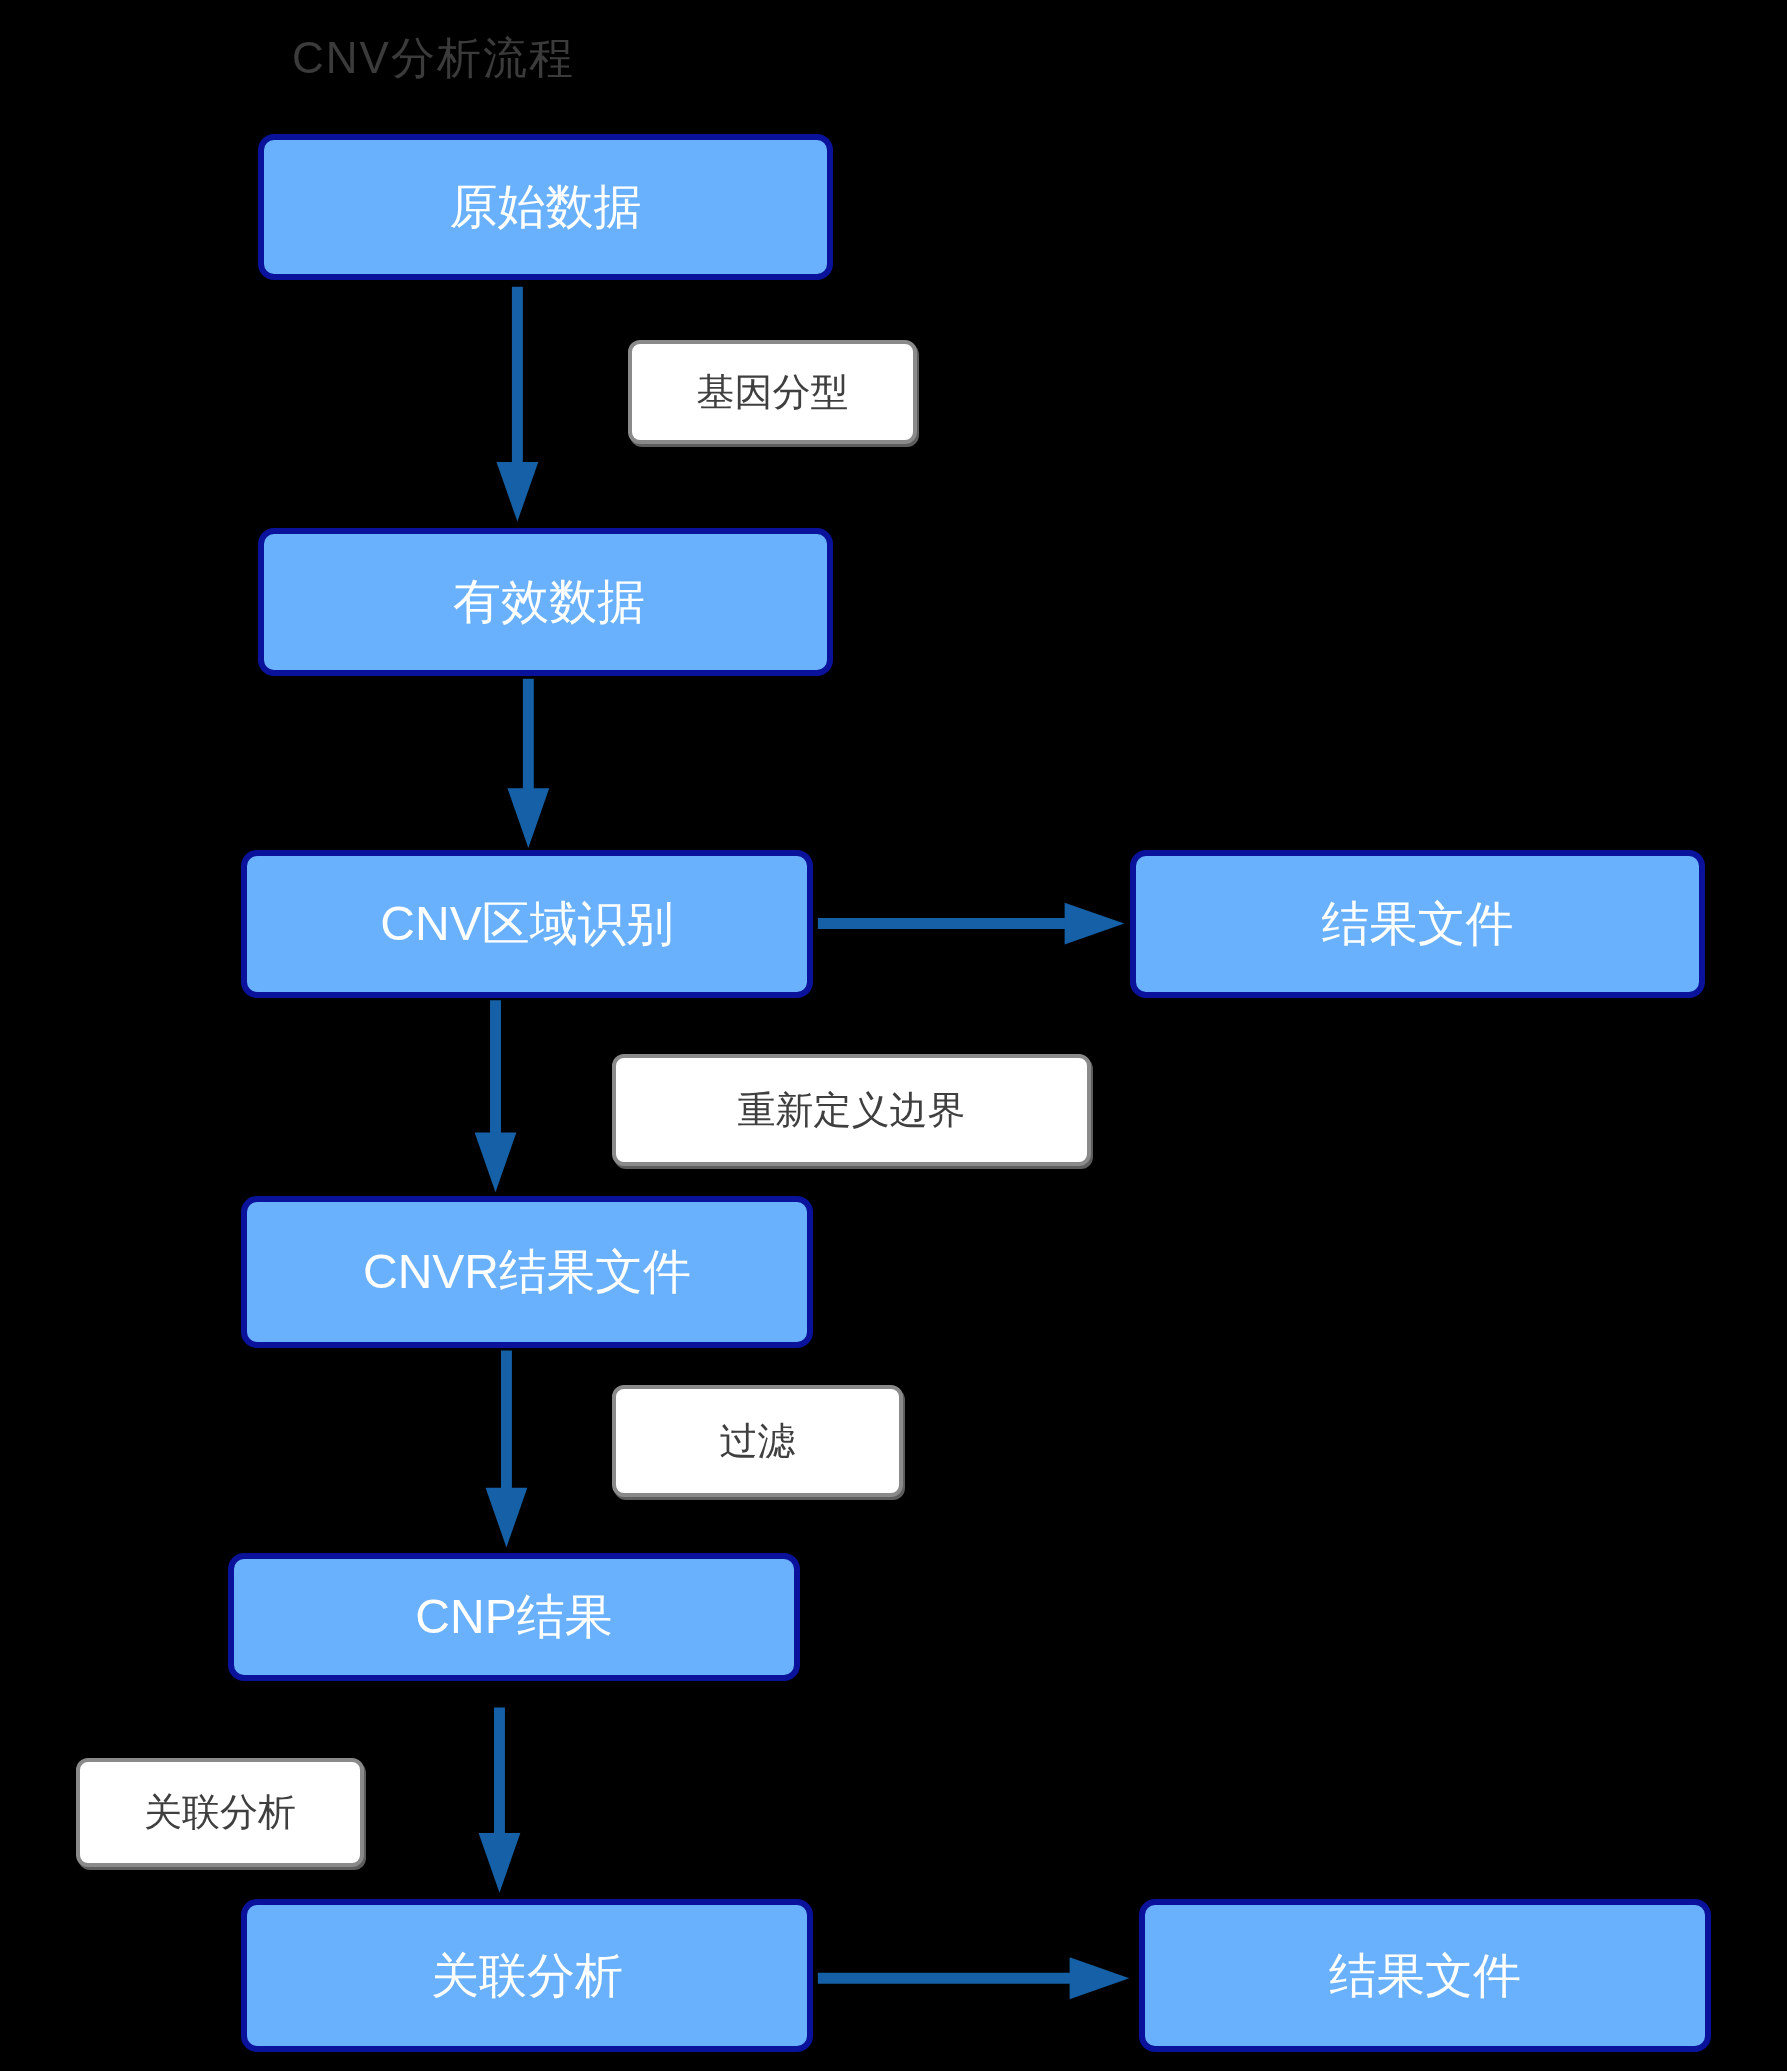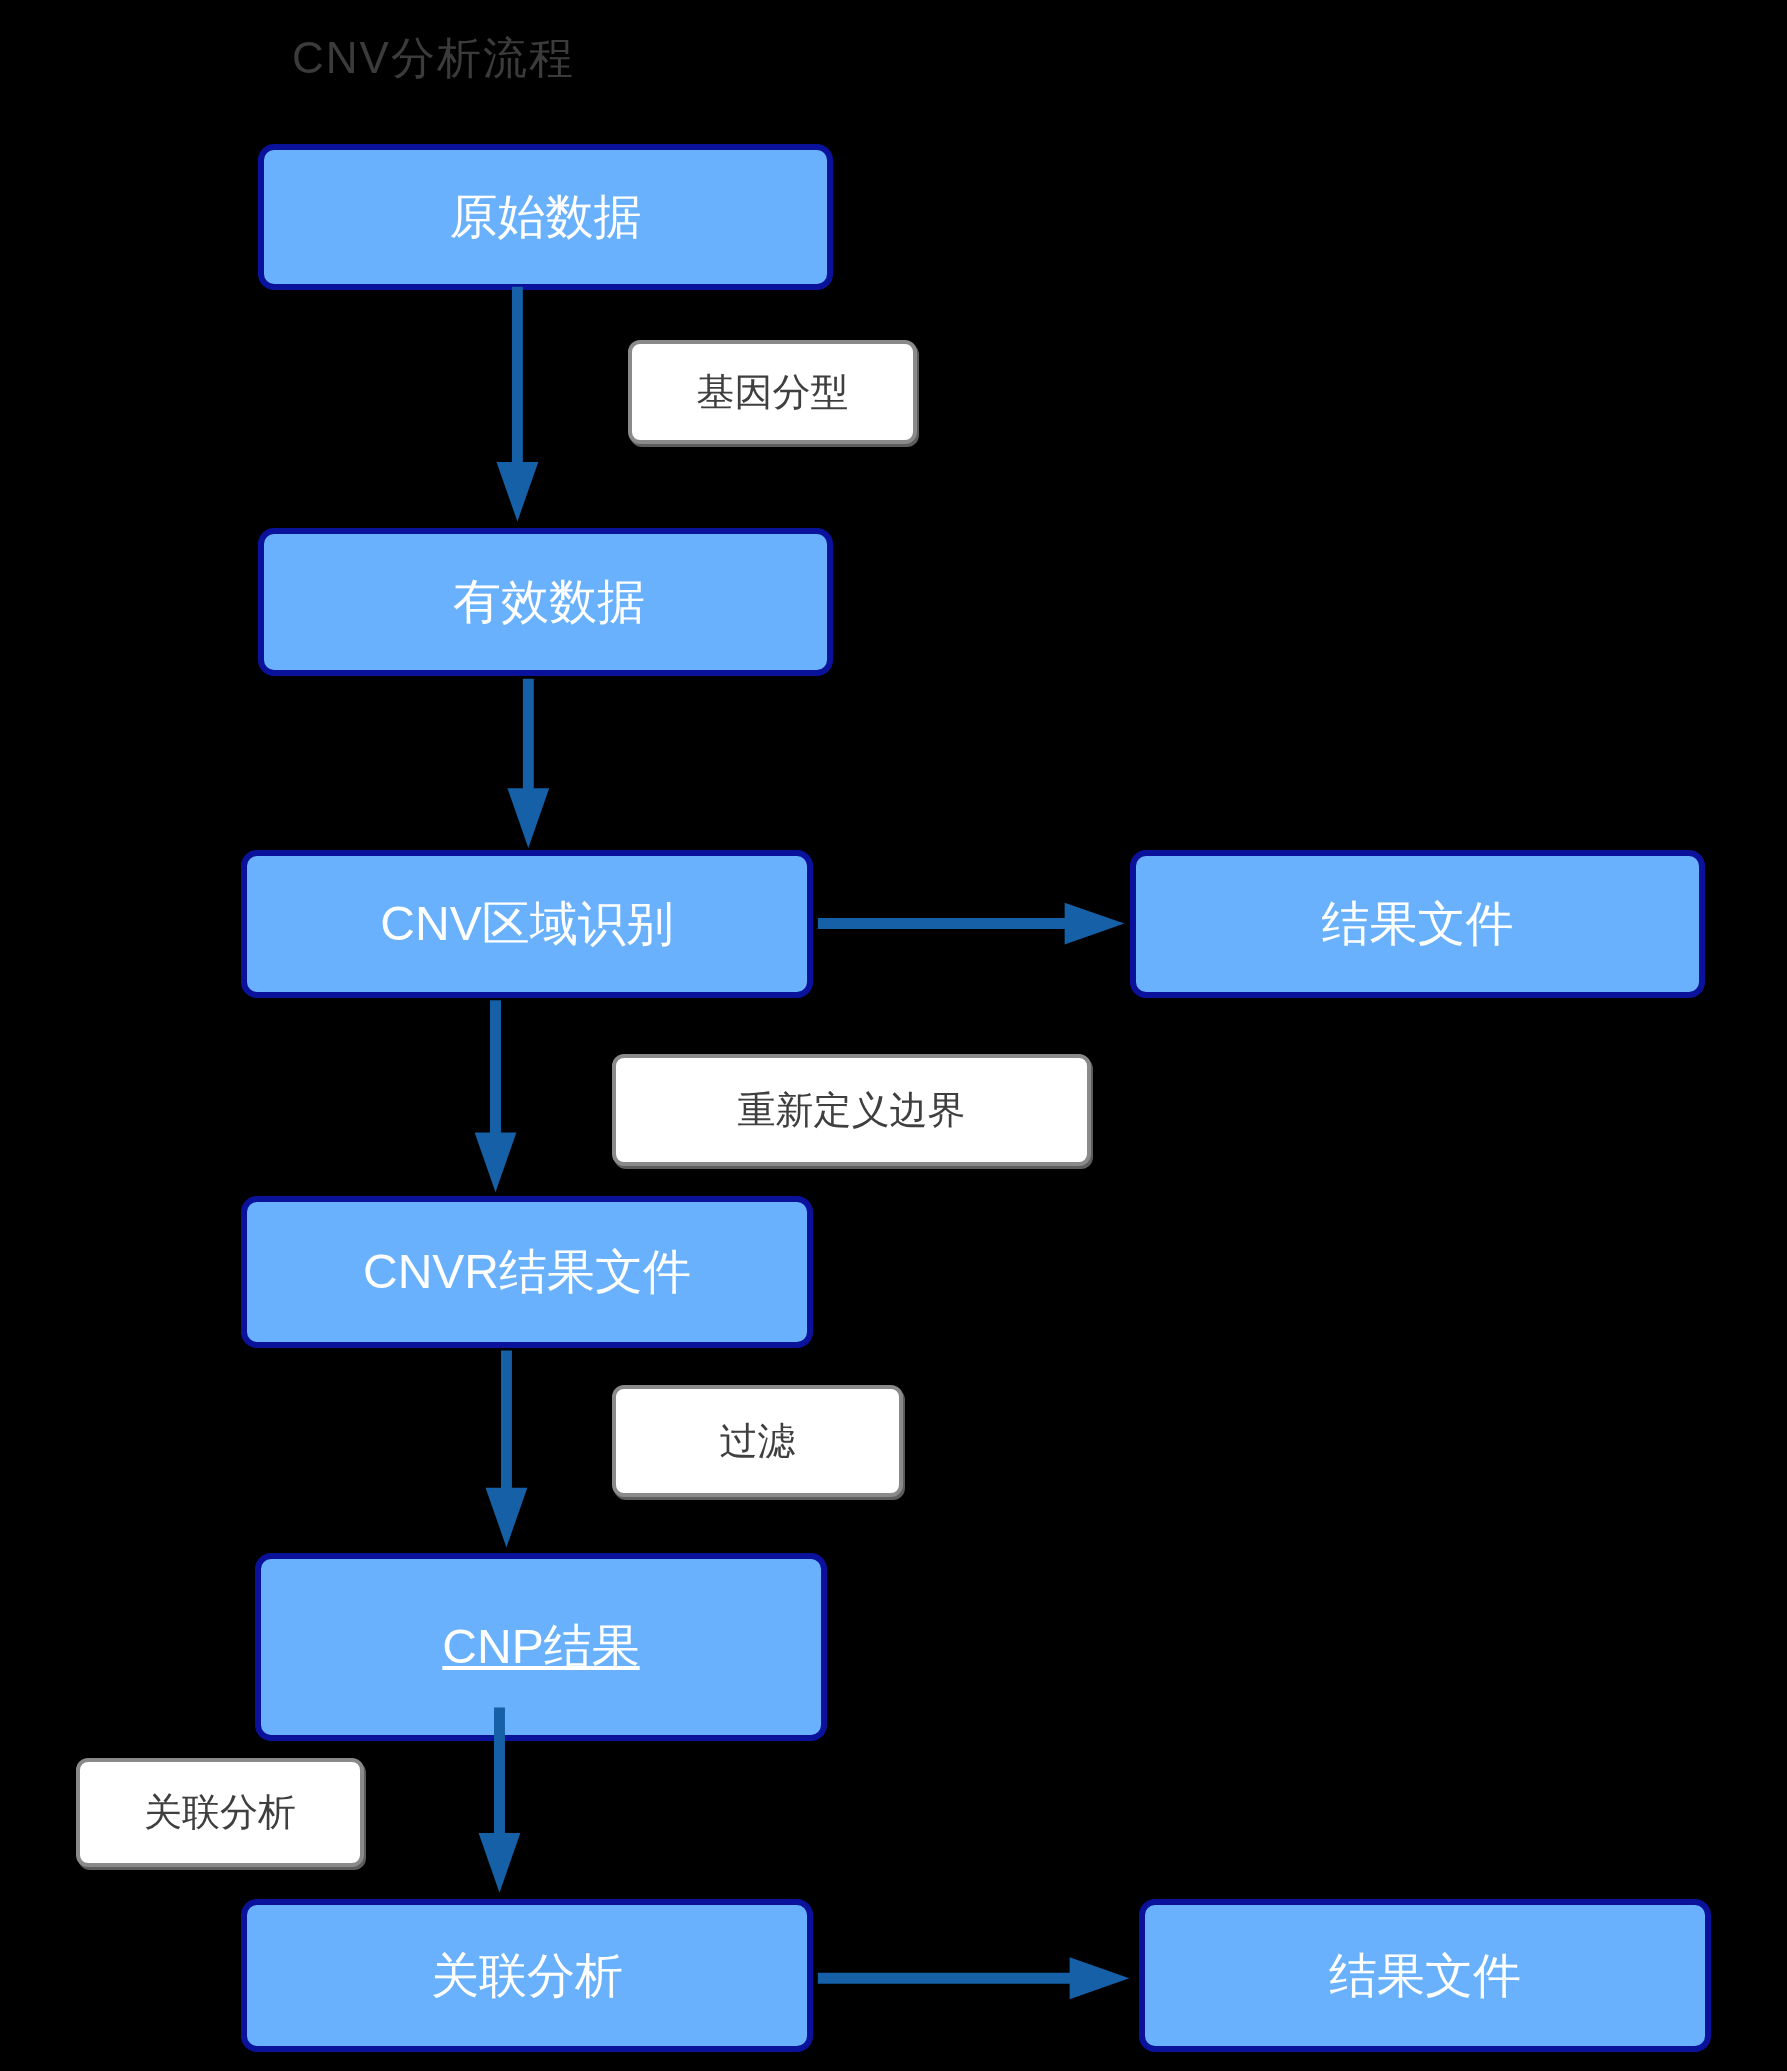--- a/index.html
+++ b/index.html
@@ -42,26 +42,26 @@
     border-radius: 12px;
     color: #3f3f3f;
     font-size: 38px;
     display: flex;
     align-items: center;
     justify-content: center;
     white-space: nowrap;
     box-shadow: 2px 3px 0 0 #5d5d5d;
   }
   
-  #n-raw        { left: 258px;  top: 144px;  width: 575px; height: 146px; }
+  #n-raw        { left: 258px;  top: 134px;  width: 575px; height: 146px; }
   #n-valid      { left: 258px;  top: 528px;  width: 575px; height: 148px; padding-left: 7px; }
   #n-cnvregion  { left: 241px;  top: 850px;  width: 572px; height: 148px; }
   #n-result1    { left: 1130px; top: 850px;  width: 575px; height: 148px; }
   #n-cnvr       { left: 241px;  top: 1196px; width: 572px; height: 152px; }
-  #n-cnp        { left: 255px;  top: 1553px; width: 572px; height: 188px; text-decoration: underline; }
+  #n-cnp        { left: 228px;  top: 1553px; width: 572px; height: 128px; }
   #n-assoc      { left: 241px;  top: 1899px; width: 572px; height: 153px; }
   #n-result2    { left: 1139px; top: 1899px; width: 572px; height: 153px; }
   
   #t-qc         { left: 136px;  top: 354px;  width: 287px; height: 101px; }
   #t-genotype   { left: 628px;  top: 340px;  width: 289px; height: 104px; }
   #t-redefine   { left: 612px;  top: 1054px; width: 479px; height: 112px; }
   #t-filter     { left: 612px;  top: 1385px; width: 291px; height: 112px; }
   #t-trait      { left: 76px;   top: 1758px; width: 288px; height: 109px; }
   .arrow-layer {
     position: absolute;

